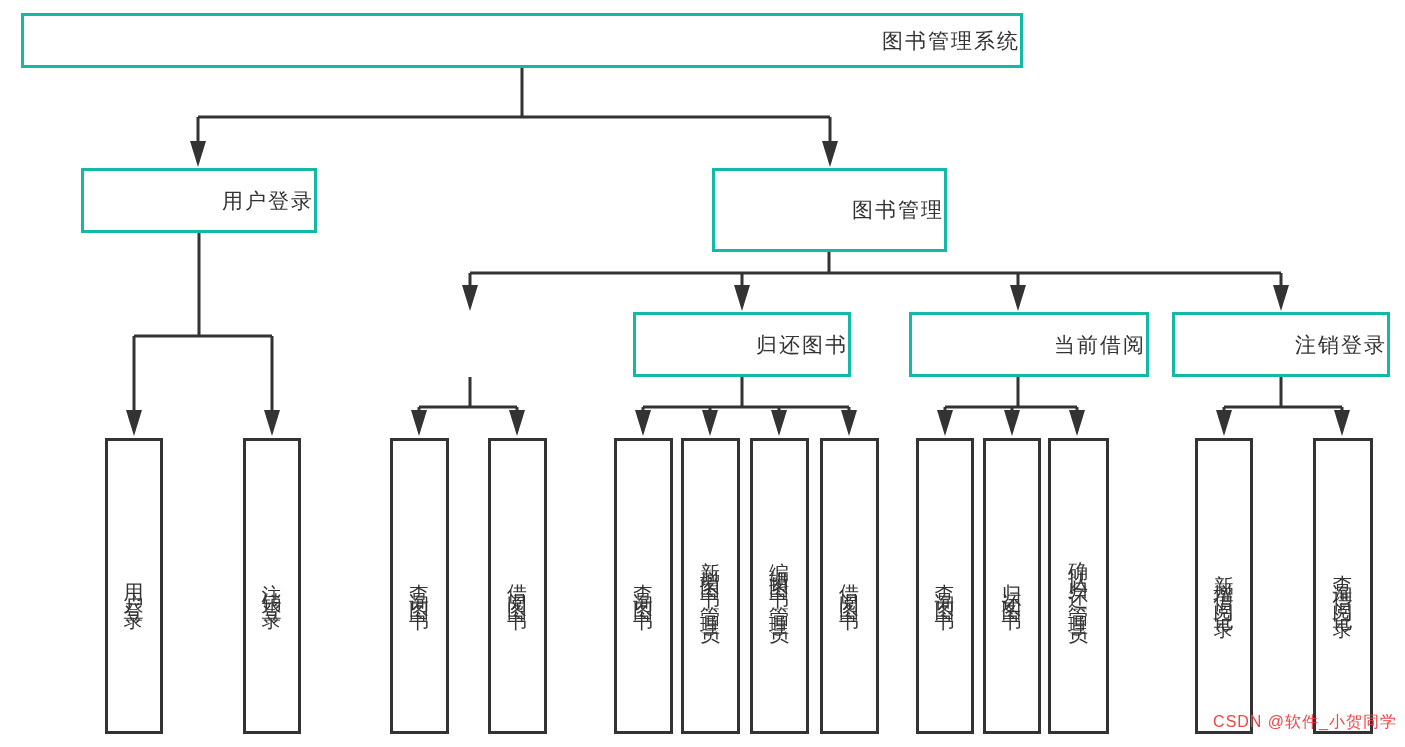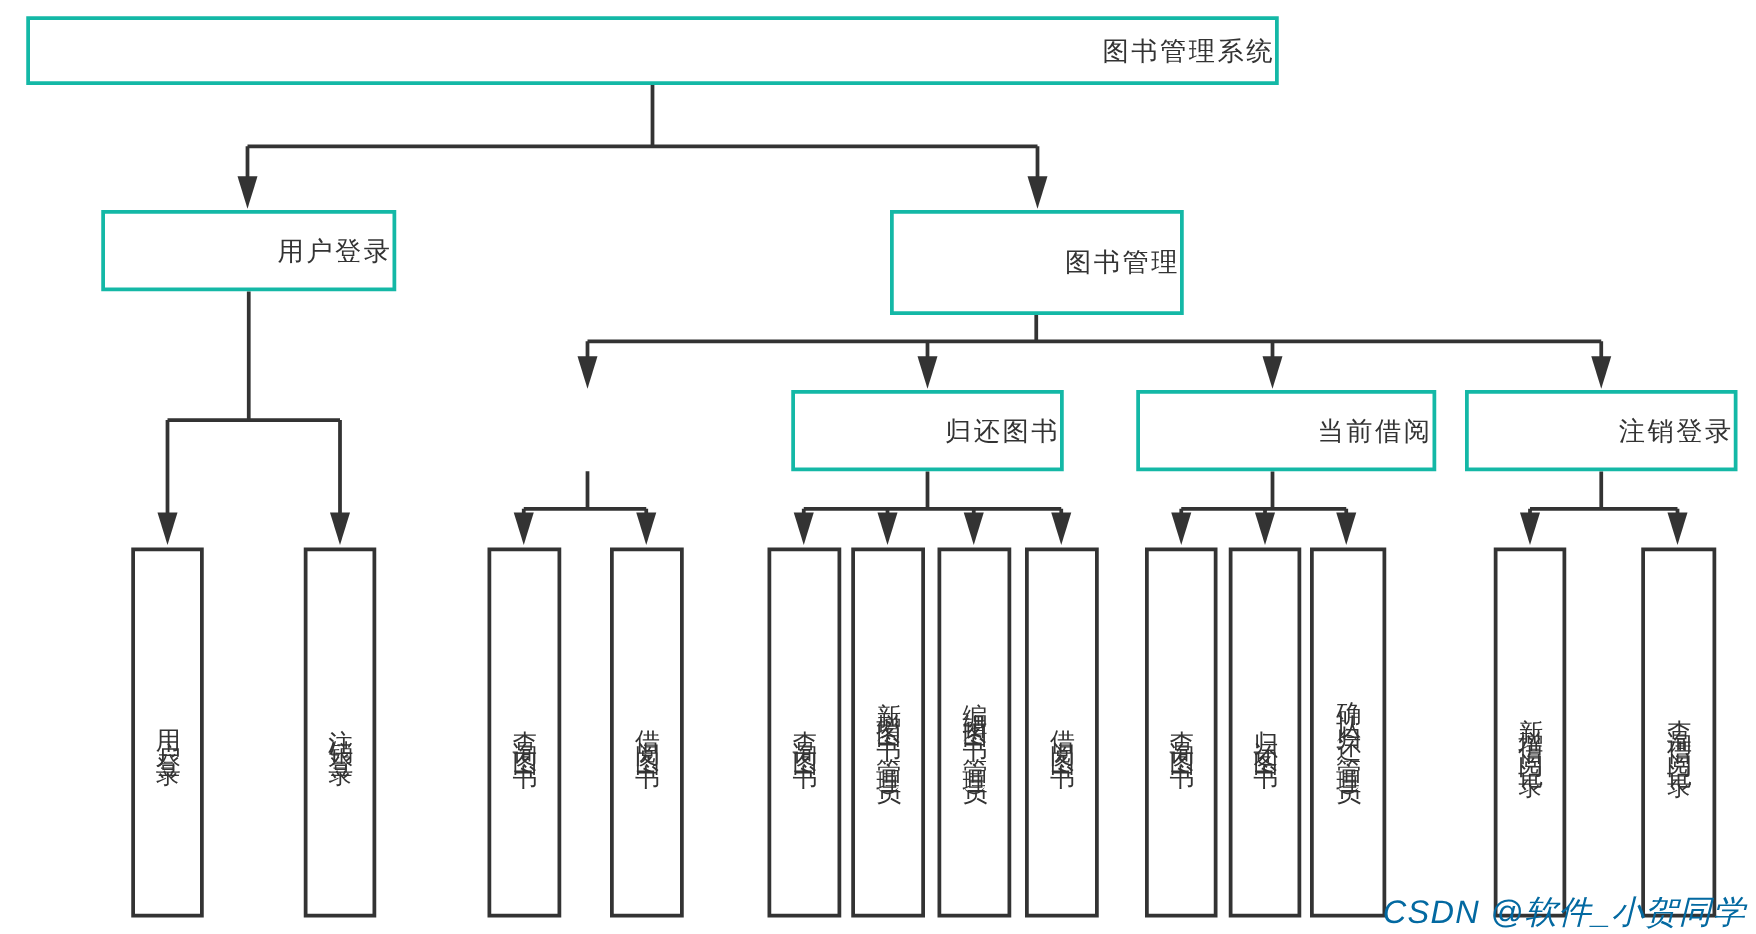--- a/index.html
+++ b/index.html
@@ -64,26 +64,25 @@
   .l8  { left: 820px;  top: 438px; width: 59px; height: 296px; }
   .l9  { left: 916px;  top: 438px; width: 58px; height: 296px; }
   .l10 { left: 983px;  top: 438px; width: 58px; height: 296px; }
   .l11 { left: 1048px; top: 438px; width: 61px; height: 296px; }
   .l12 { left: 1195px; top: 438px; width: 58px; height: 296px; }
   .l13 { left: 1313px; top: 438px; width: 60px; height: 296px; }
   .watermark {
     position: absolute;
     right: 8px;
     top: 712px;
-    font-size: 26px;
-    color: #0369a1;
+    font-size: 16px;
+    color: #ef4444;
     letter-spacing: 1px;
     z-index: 3;
     white-space: nowrap;
-    font-style: italic;
   }
 </style>
 </head>
 <body>
 
 <div id="canvas">
 
   <svg id="wires" viewBox="0 0 1405 747" xmlns="http://www.w3.org/2000/svg">
     <g stroke="#333333" stroke-width="3" fill="none">
 

